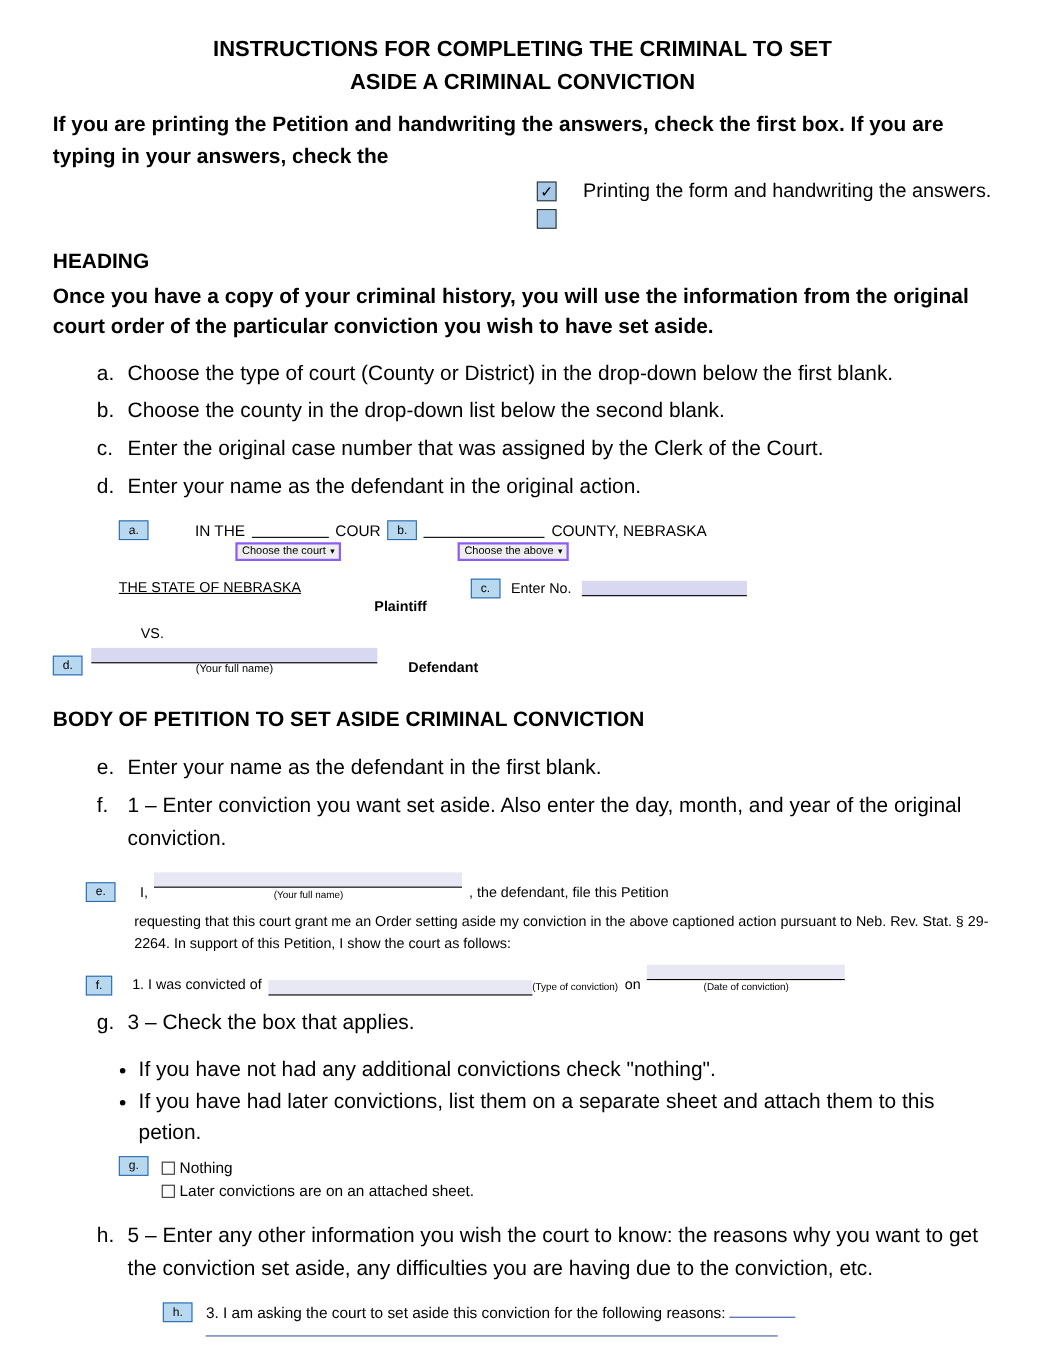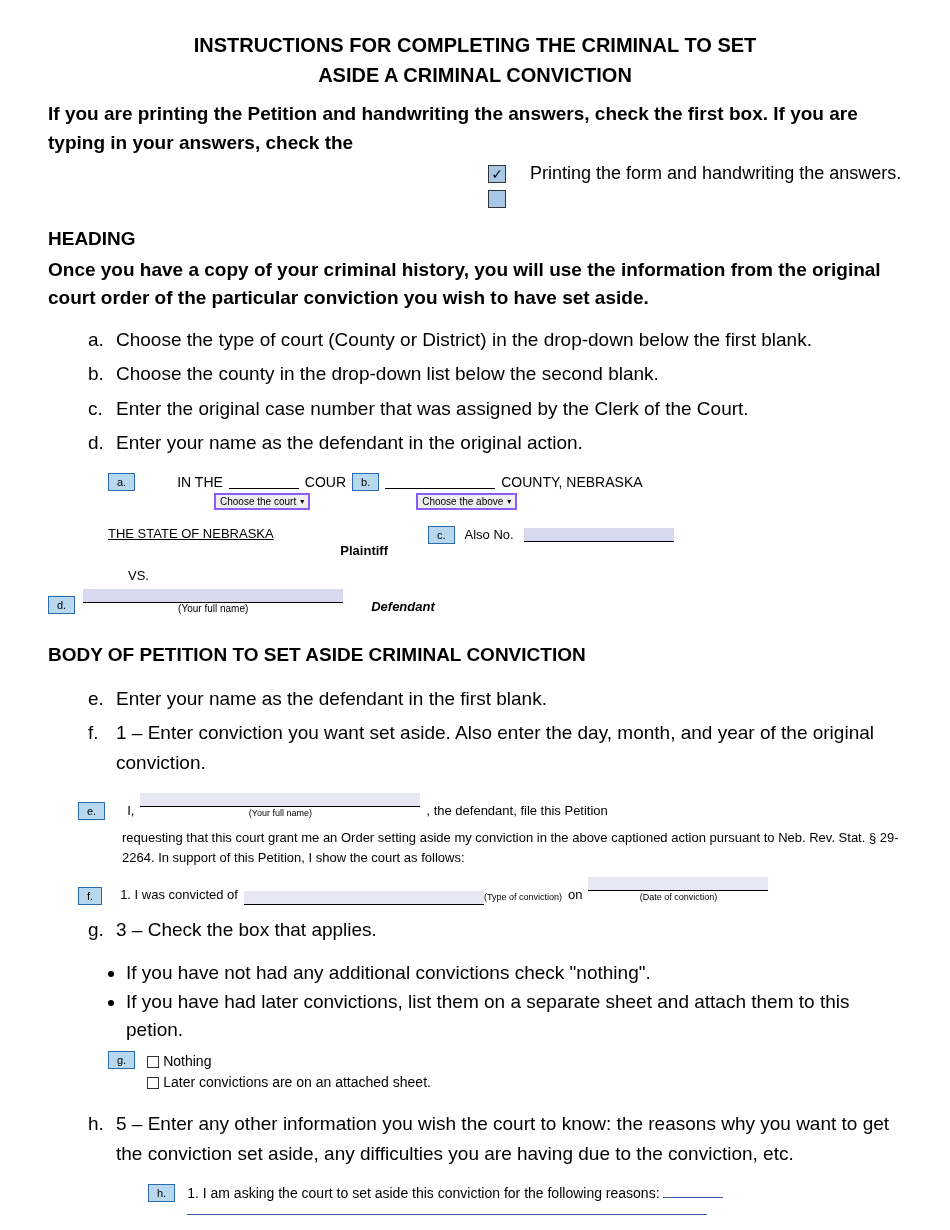--- a/index.html
+++ b/index.html
@@ -250,34 +250,34 @@
     <span class="dropdown" style="margin-left:46px;">Choose the above</span>
   </div>
 
   <div class="plaintiff-block">
     <div class="pb-left">
       <div class="state">THE STATE OF NEBRASKA</div>
       <div class="role">Plaintiff</div>
     </div>
     <div class="pb-right">
       <span class="tag">c.</span>
-      <span>Also No.</span>
+      <span>Enter No.</span>
       <span class="blank long"></span>
     </div>
   </div>
 
   <div class="vs-block">VS.</div>
 
   <div class="d-row" style="margin-left:-60px;">
     <span class="tag wide">d.</span>
     <div style="display:flex; flex-direction:column; align-items:center;">
       <span class="blank xl" style="min-width:260px;"></span>
       <span class="small-label">(Your full name)</span>
     </div>
-    <span style="font-weight:bold; font-size:13px; margin-left:20px;font-style:italic;">Defendant</span>
+    <span style="font-weight:bold; font-size:13px; margin-left:20px;">Defendant</span>
   </div>
 </div>
 
 <div class="body-title">BODY OF PETITION TO SET ASIDE CRIMINAL CONVICTION</div>
 
 <ol class="alpha">
   <li>
       <span class="marker">e.</span>
       <span>Enter your name as the defendant in the first blank.</span>
     </li>
@@ -337,16 +337,16 @@
 <ol class="alpha" style="margin-top:16px;">
   <li>
       <span class="marker">h.</span>
       <span>5 – Enter any other information you wish the court to know: the reasons why you want to get the conviction set aside, any difficulties you are having due to the conviction, etc.</span>
     </li>
 </ol>
 
 <div class="h-block">
   <span class="tag">h.</span>
   <div>
-    <div><span>1.   I am asking the court to set aside this conviction for the following reasons:</span> <span class="line" style="min-width:60px;"></span></div>
+    <div><span>3.   I am asking the court to set aside this conviction for the following reasons:</span> <span class="line" style="min-width:60px;"></span></div>
     <div><span class="line"></span></div>
   </div>
 </div>
 
 </body></html>

